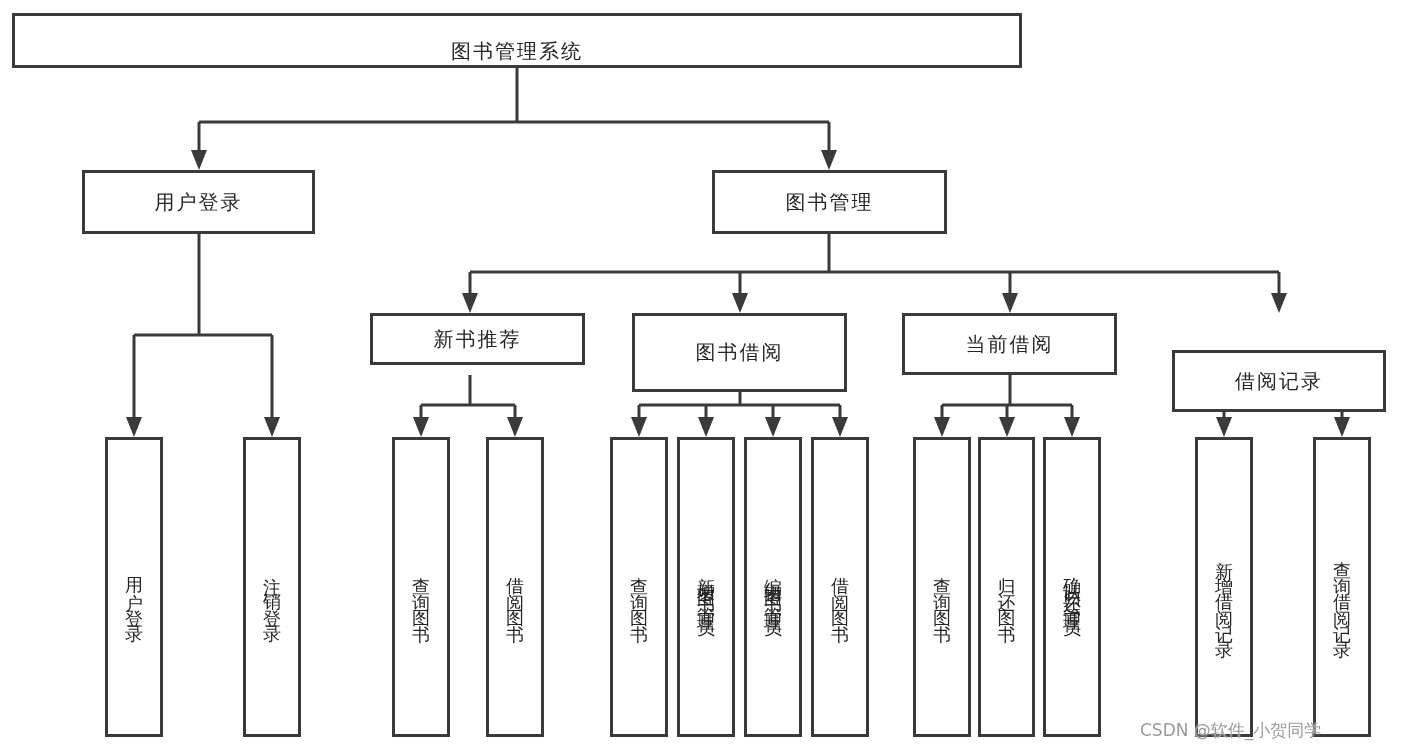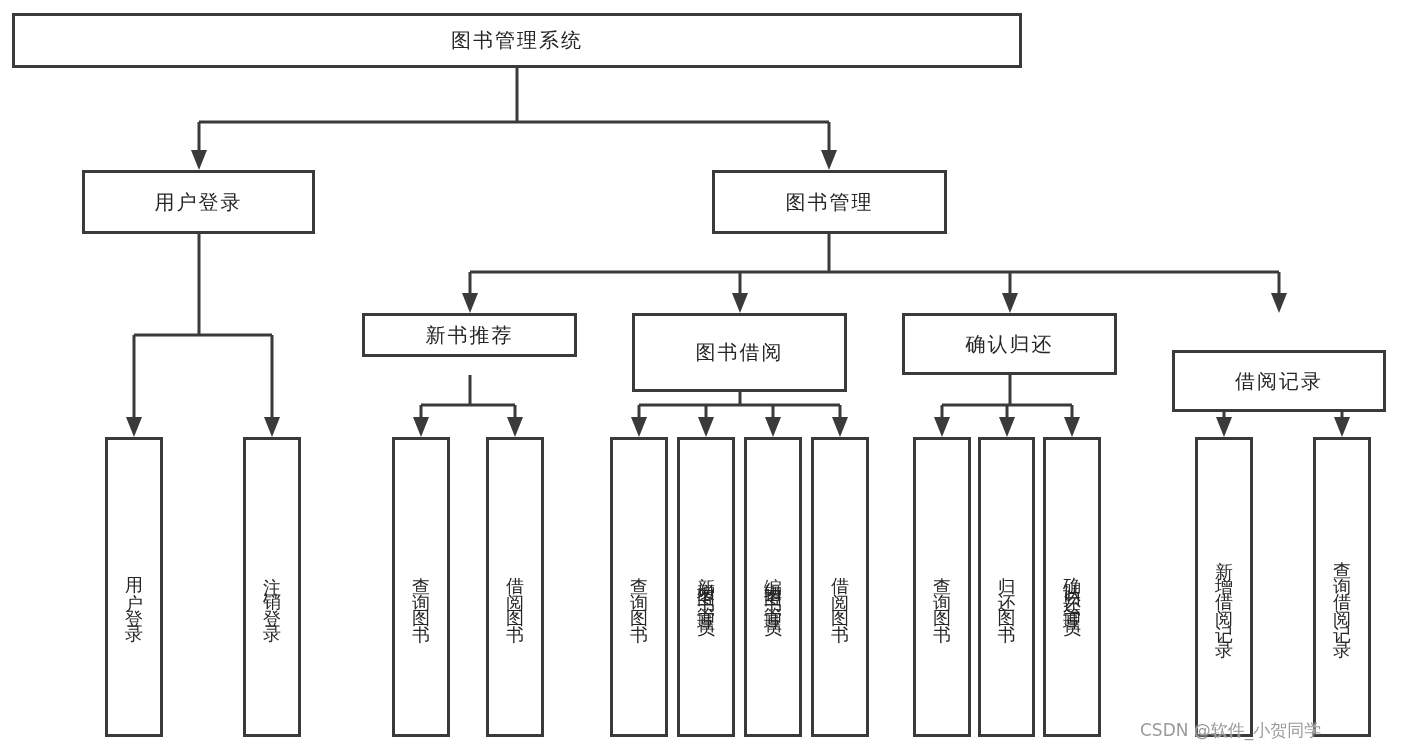--- a/index.html
+++ b/index.html
@@ -89,39 +89,39 @@
       <polygon points="765,417 781,417 773,437"></polygon>
       <polygon points="832,417 848,417 840,437"></polygon>
       <polygon points="934,417 950,417 942,437"></polygon>
       <polygon points="999,417 1015,417 1007,437"></polygon>
       <polygon points="1064,417 1080,417 1072,437"></polygon>
       <polygon points="1216,417 1232,417 1224,437"></polygon>
       <polygon points="1334,417 1350,417 1342,437"></polygon>
     </g>
   </svg>
 
-  <div class="node hbox" style="left:12px; top:13px; width:1010px; height:55px;">
+  <div class="node hbox" style="left:12px; top:13px; width:1010px; height:55px;align-items:flex-end;">
     <span>图书管理系统</span>
   </div>
 
   <div class="node hbox" style="left:82px; top:170px; width:233px; height:64px;">
     <span>用户登录</span>
   </div>
   <div class="node hbox" style="left:712px; top:170px; width:235px; height:64px;align-items:center;">
     <span>图书管理</span>
   </div>
 
-  <div class="node hbox" style="left:362px; top:313px; width:215px; height:44px;">
+  <div class="node hbox" style="left:370px; top:313px; width:215px; height:52px;">
     <span>新书推荐</span>
   </div>
   <div class="node hbox" style="left:632px; top:313px; width:215px; height:79px;">
     <span>图书借阅</span>
   </div>
   <div class="node hbox" style="left:902px; top:313px; width:215px; height:62px;">
-    <span>确认归还</span>
+    <span>当前借阅</span>
   </div>
   <div class="node hbox" style="left:1172px; top:313px; width:214px; height:62px;margin-top:37px;">
     <span>借阅记录</span>
   </div>
 
   <div class="node vbox" style="left:105px; top:437px; width:58px; height:300px;">
     <span>用户登录</span>
   </div>
   <div class="node vbox" style="left:243px; top:437px; width:58px; height:300px;">
     <span>注销登录</span>

